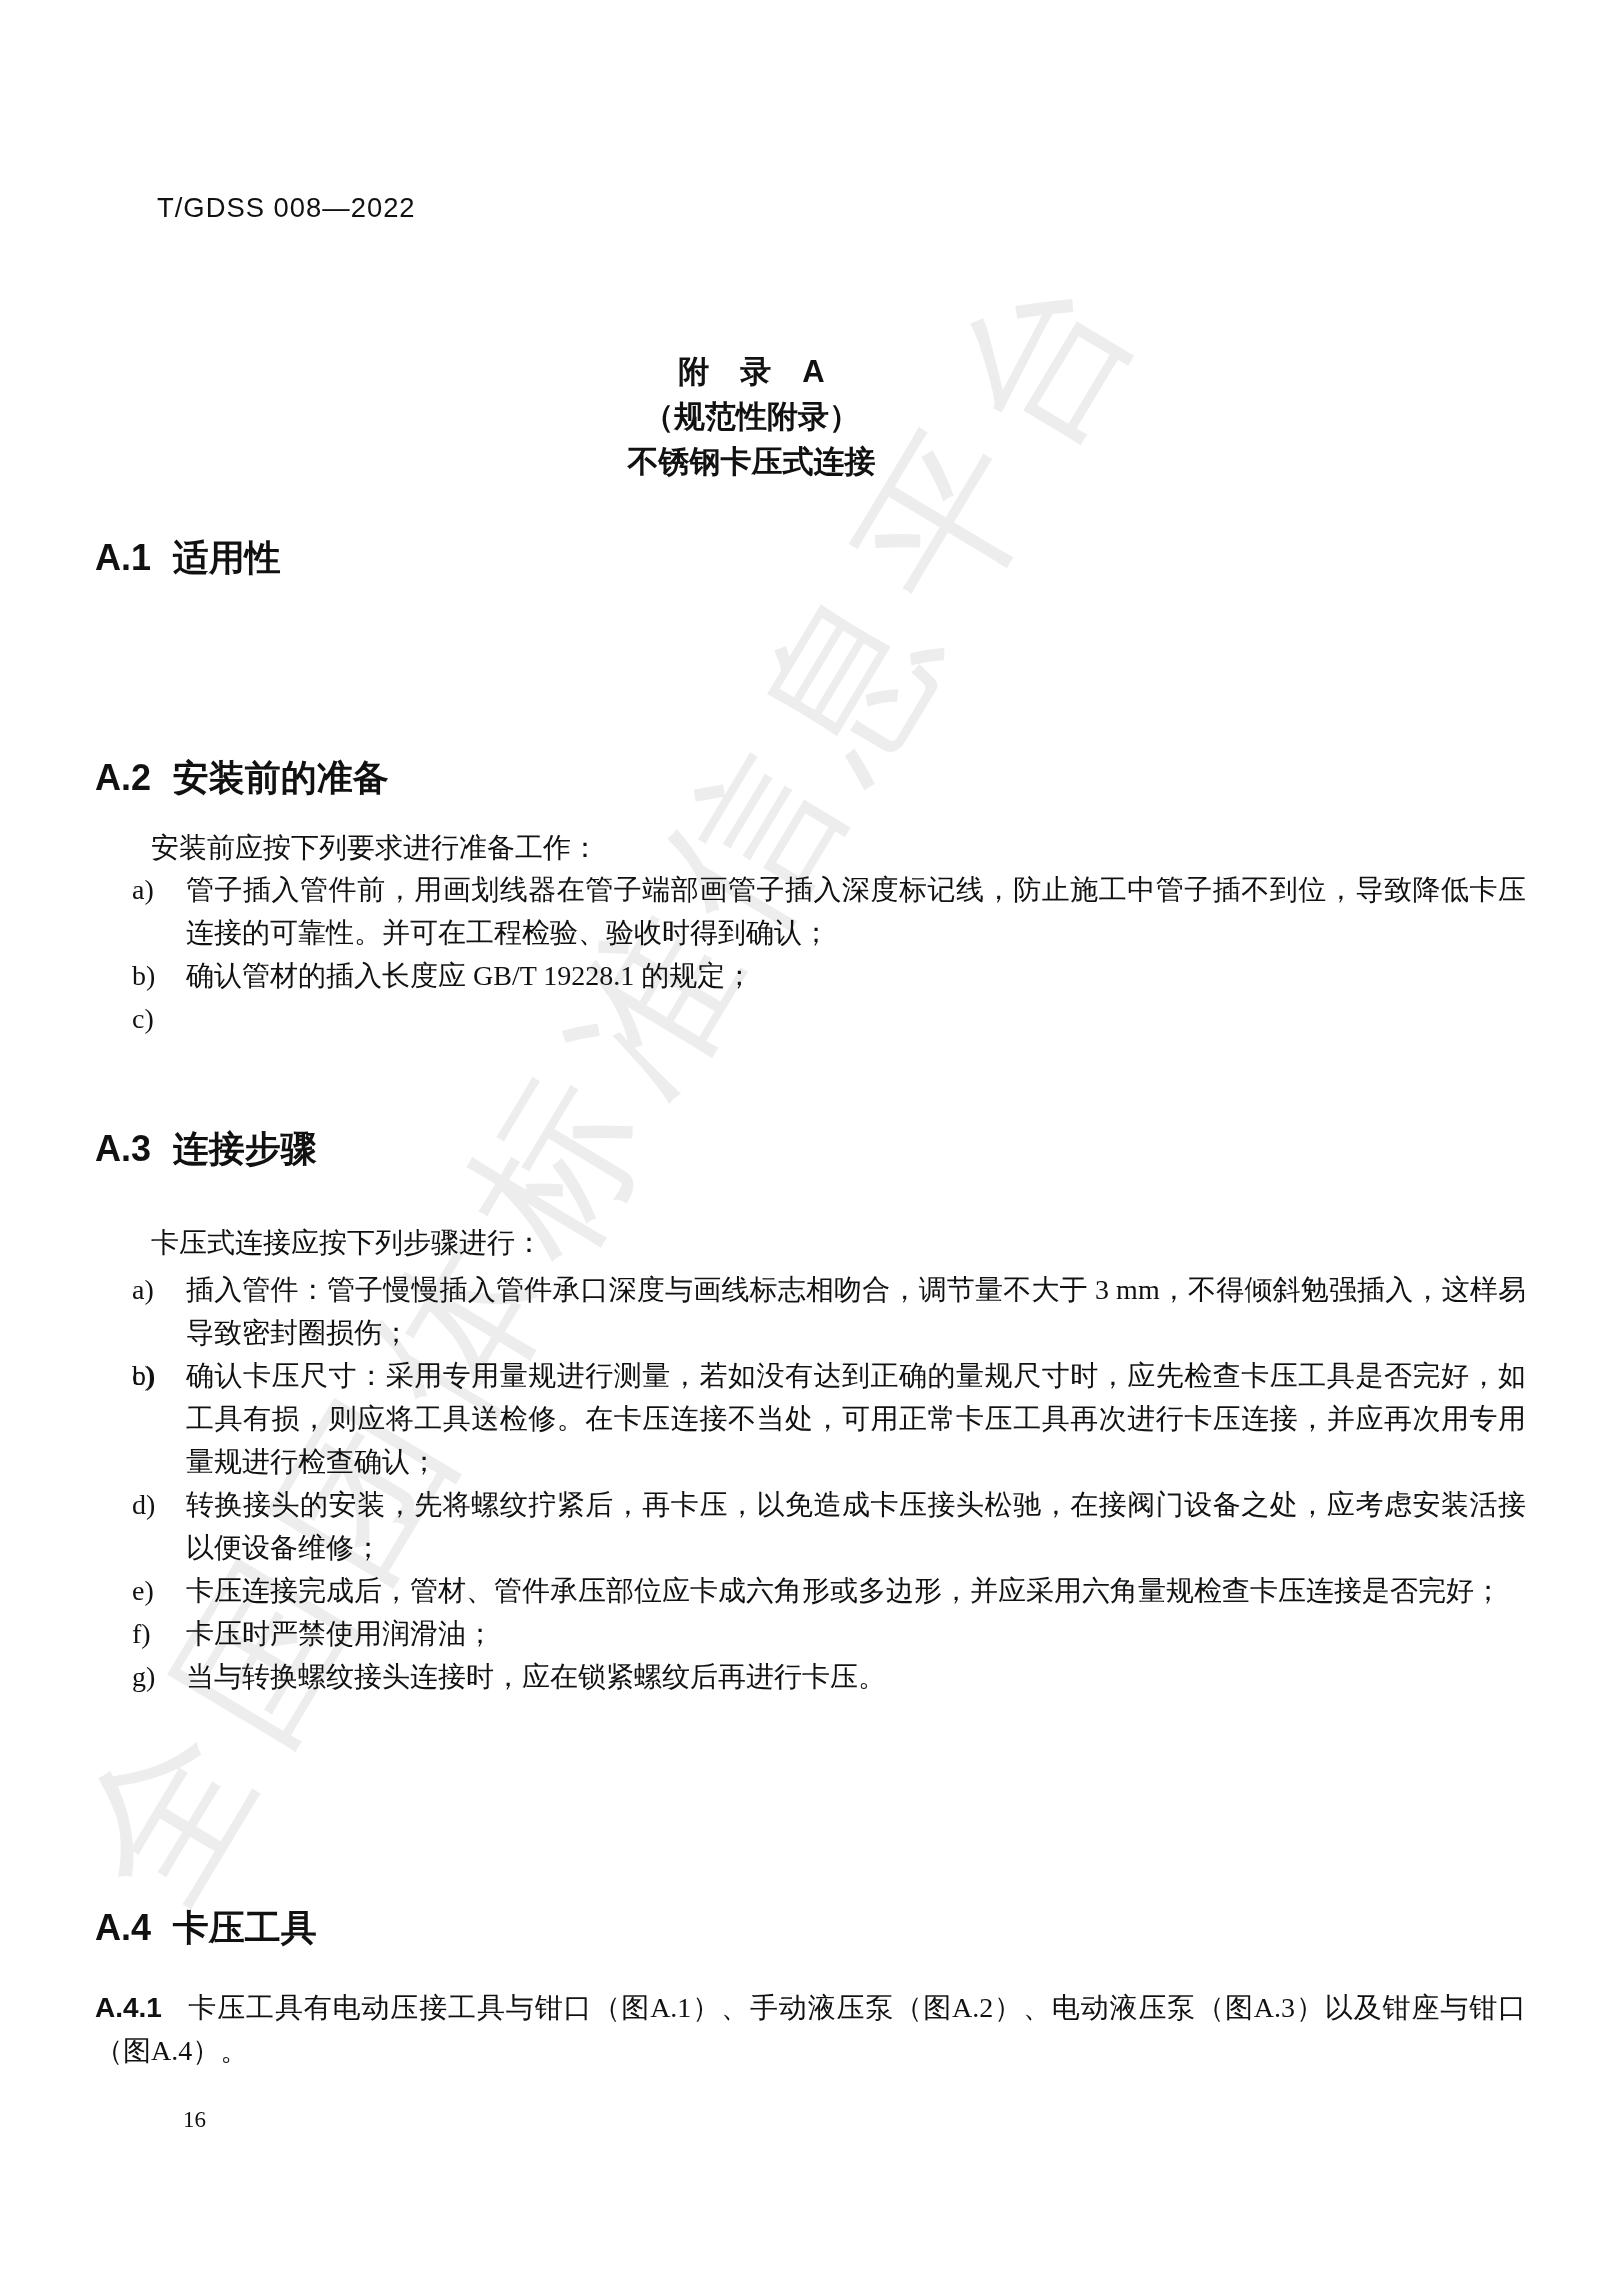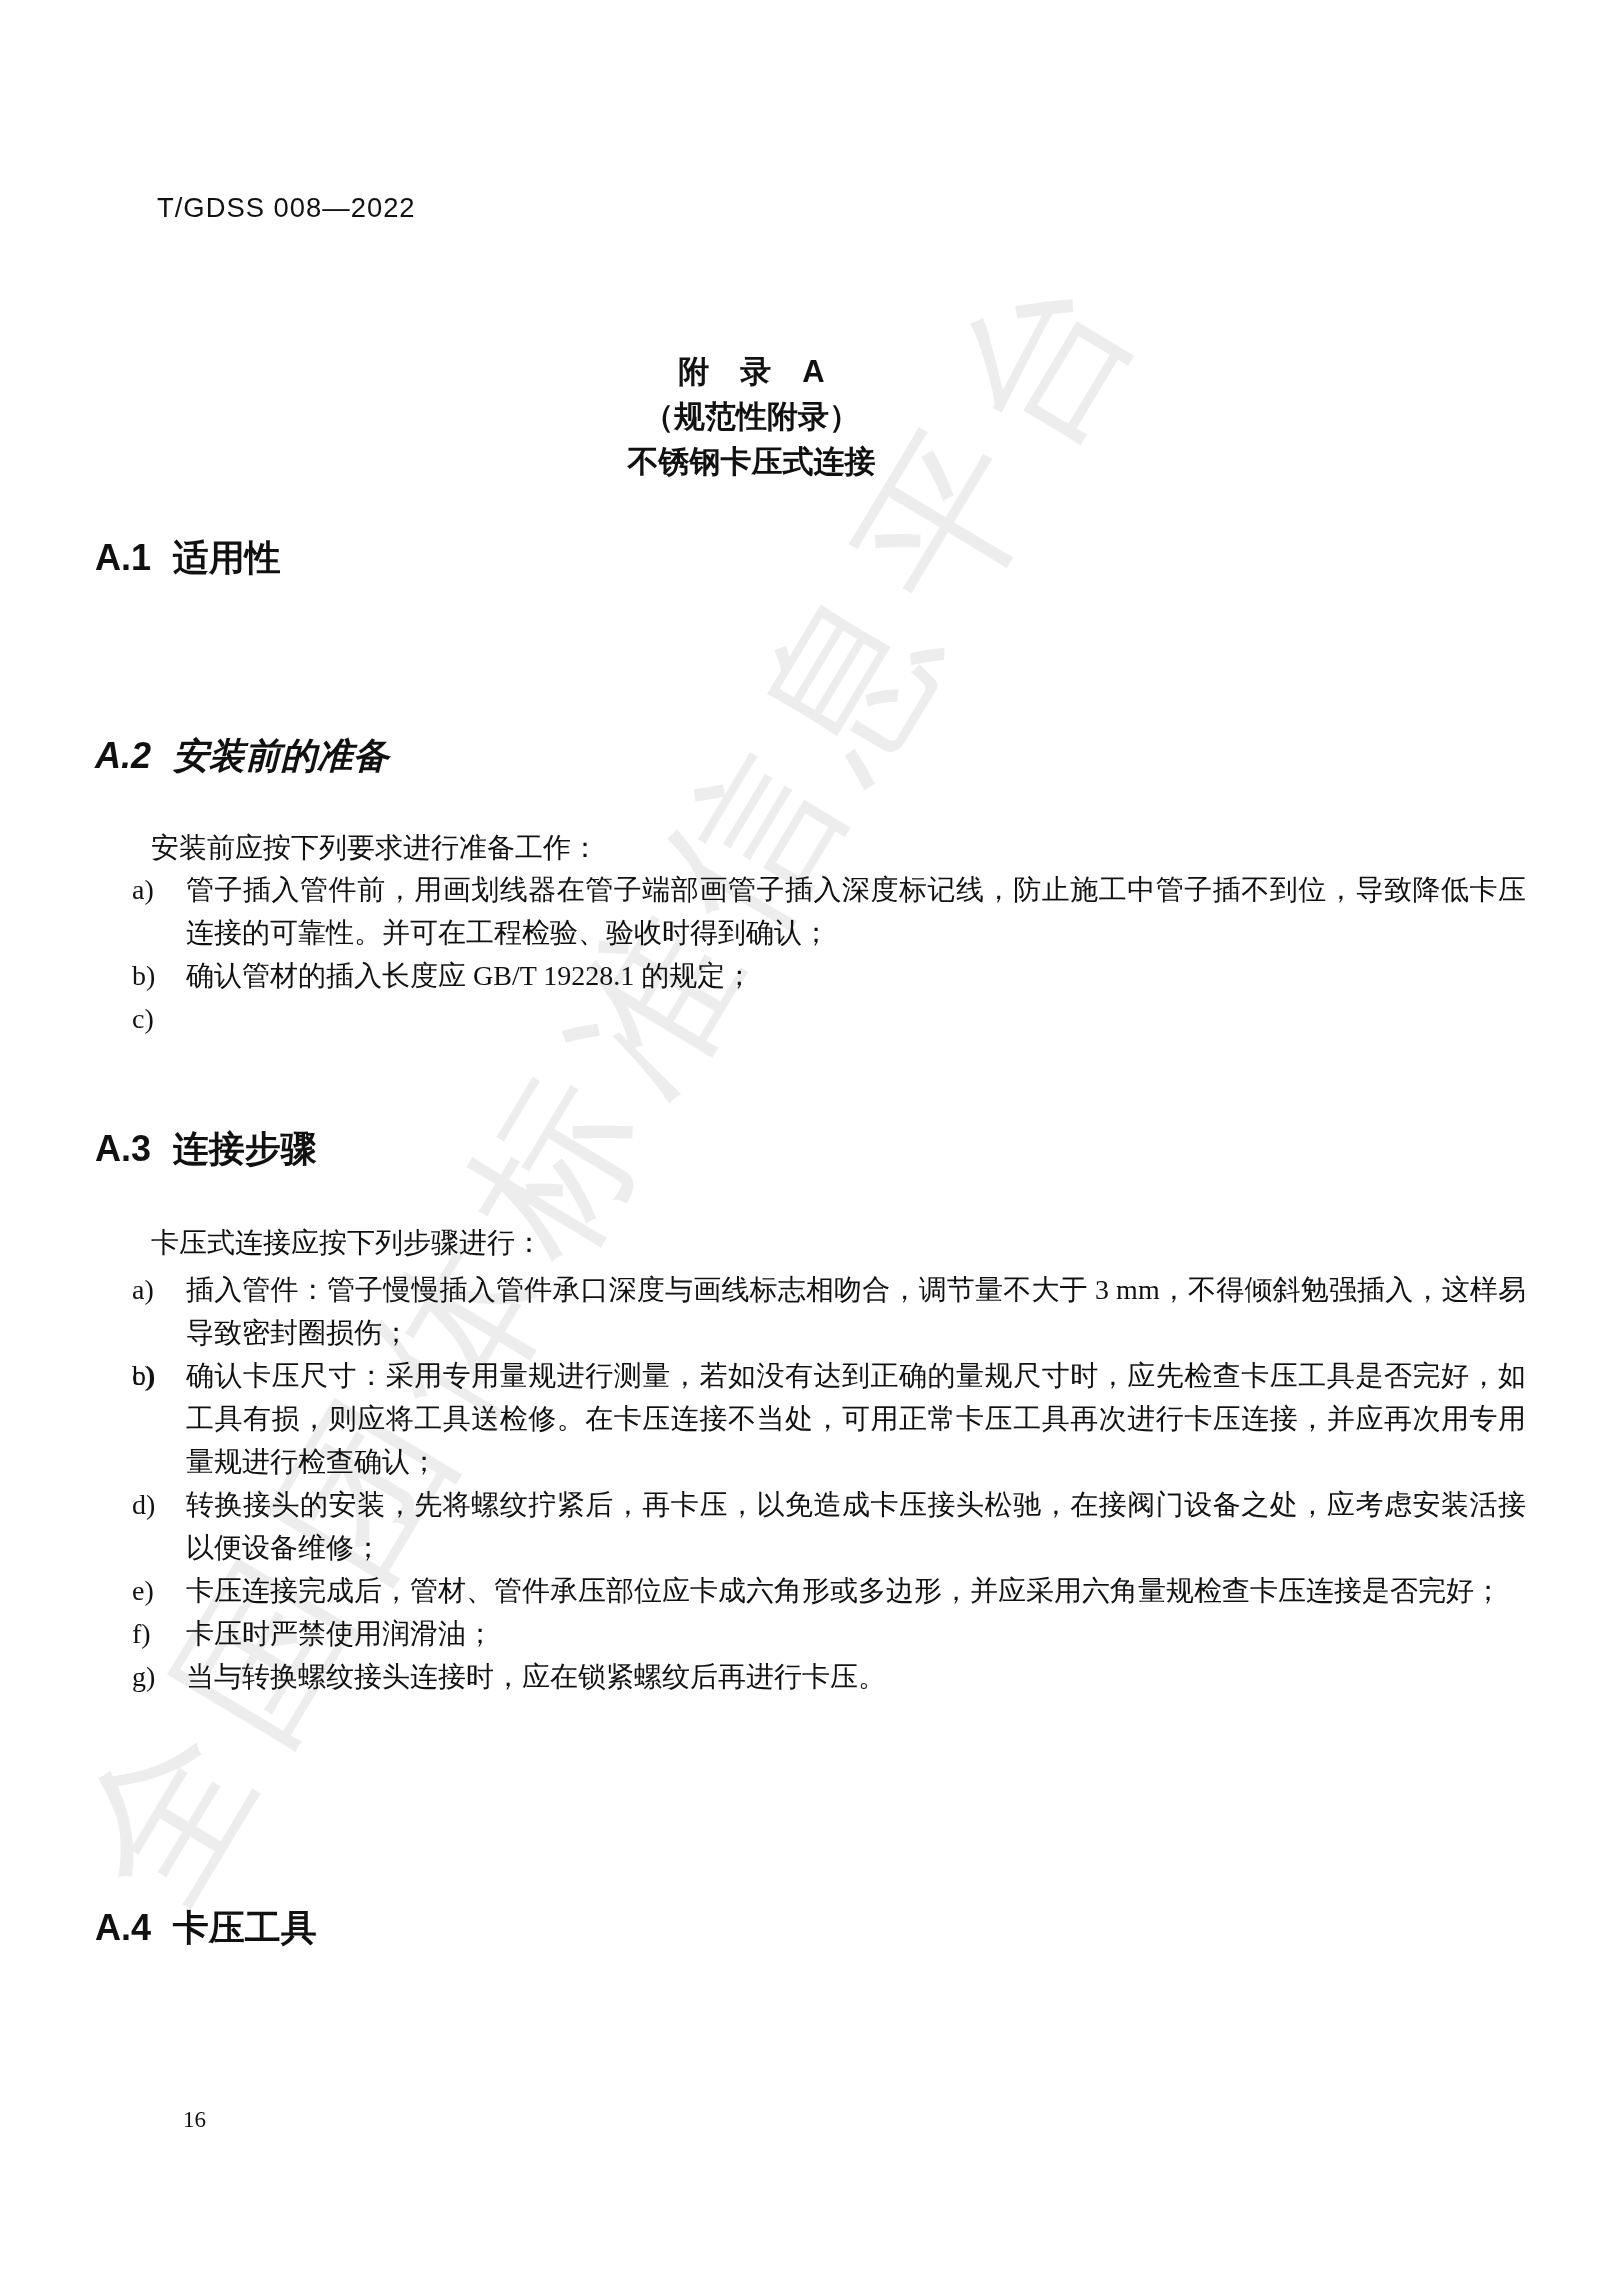--- a/index.html
+++ b/index.html
@@ -42,21 +42,21 @@
   }
   .heading{
     font-family:"Liberation Sans","DejaVu Sans",sans-serif;
     font-weight:bold;
     font-size:36px;
     white-space:nowrap;
   }
   .heading .h-no{margin-right:21.6px;}
   .b-a1-h{top:534px;left:95px;}
   .b-a1-p{top:610px;left:95px;width:1431px;}
-  .b-a2-h{top:732px;left:95px;font-style:italic;}
+  .b-a2-h{top:754px;left:95px;}
   .b-a2-intro{top:826px;left:95px;width:1431px;}
   .b-a2-list{top:868px;left:95px;width:1431px;}
   .b-a3-h{top:1125px;left:95px;}
   .b-a3-intro{top:1221px;left:95px;width:1431px;}
   .b-a3-list{top:1268px;left:95px;width:1431px;}
   .b-a4-h{top:1904px;left:95px;}
   .b-a4-p{top:1986px;left:95px;width:1431px;}
   .page-number{
     top:2107px;left:183px;
     font-size:23px;
@@ -143,17 +143,20 @@
       <span class="li-label">f)</span><span class="li-text">卡压时严禁使用润滑油；</span>
     </div>
     <div class="li">
       <span class="li-label">g)</span><span class="li-text">当与转换螺纹接头连接时，应在锁紧螺纹后再进行卡压。</span>
     </div>
   </div>
 
   <div class="blk heading b-a4-h">
     <span class="h-no">A.4</span><span class="h-title">卡压工具</span>
   </div>
+  <div class="blk para b-a4-p">
+    <span class="a4-label">A.4.1</span><span>卡压工具有电动压接工具与钳口（图A.1）、手动液压泵（图A.2）、电动液压泵（图A.3）以及钳座与钳口（图A.4）。</span>
+  </div>
 
   <div class="blk page-number">16</div>
 
 </div>
 
 
 </body></html>

